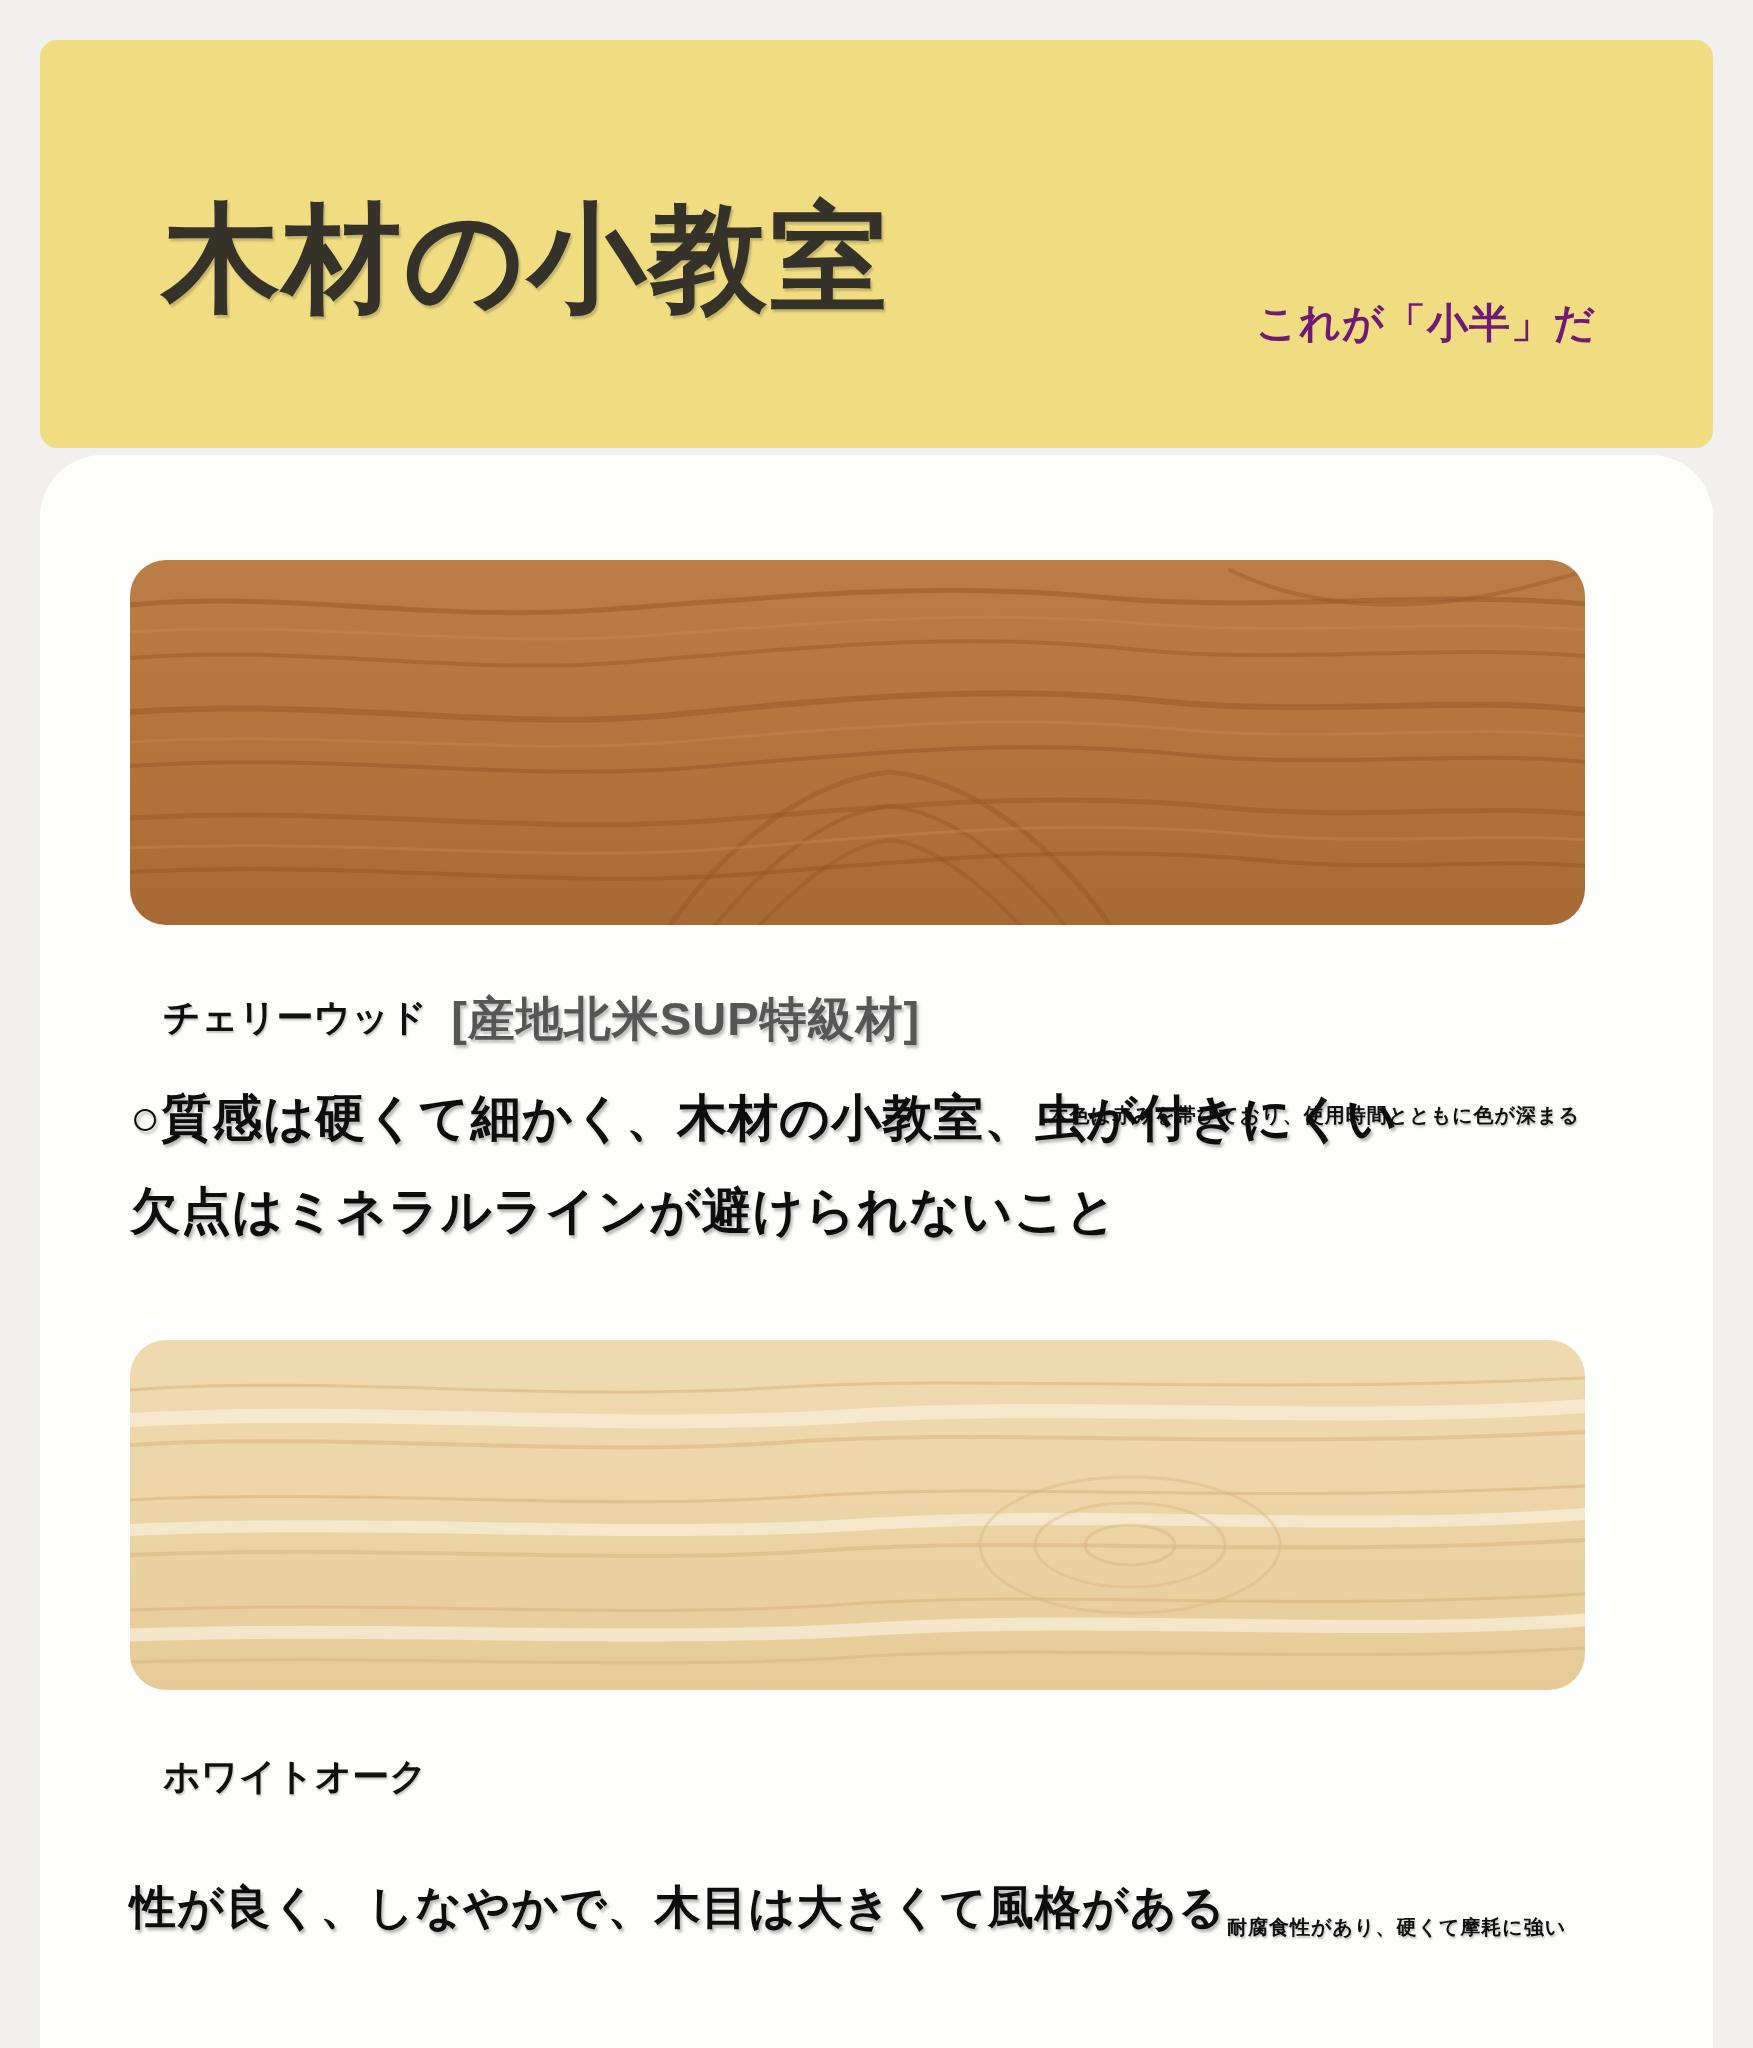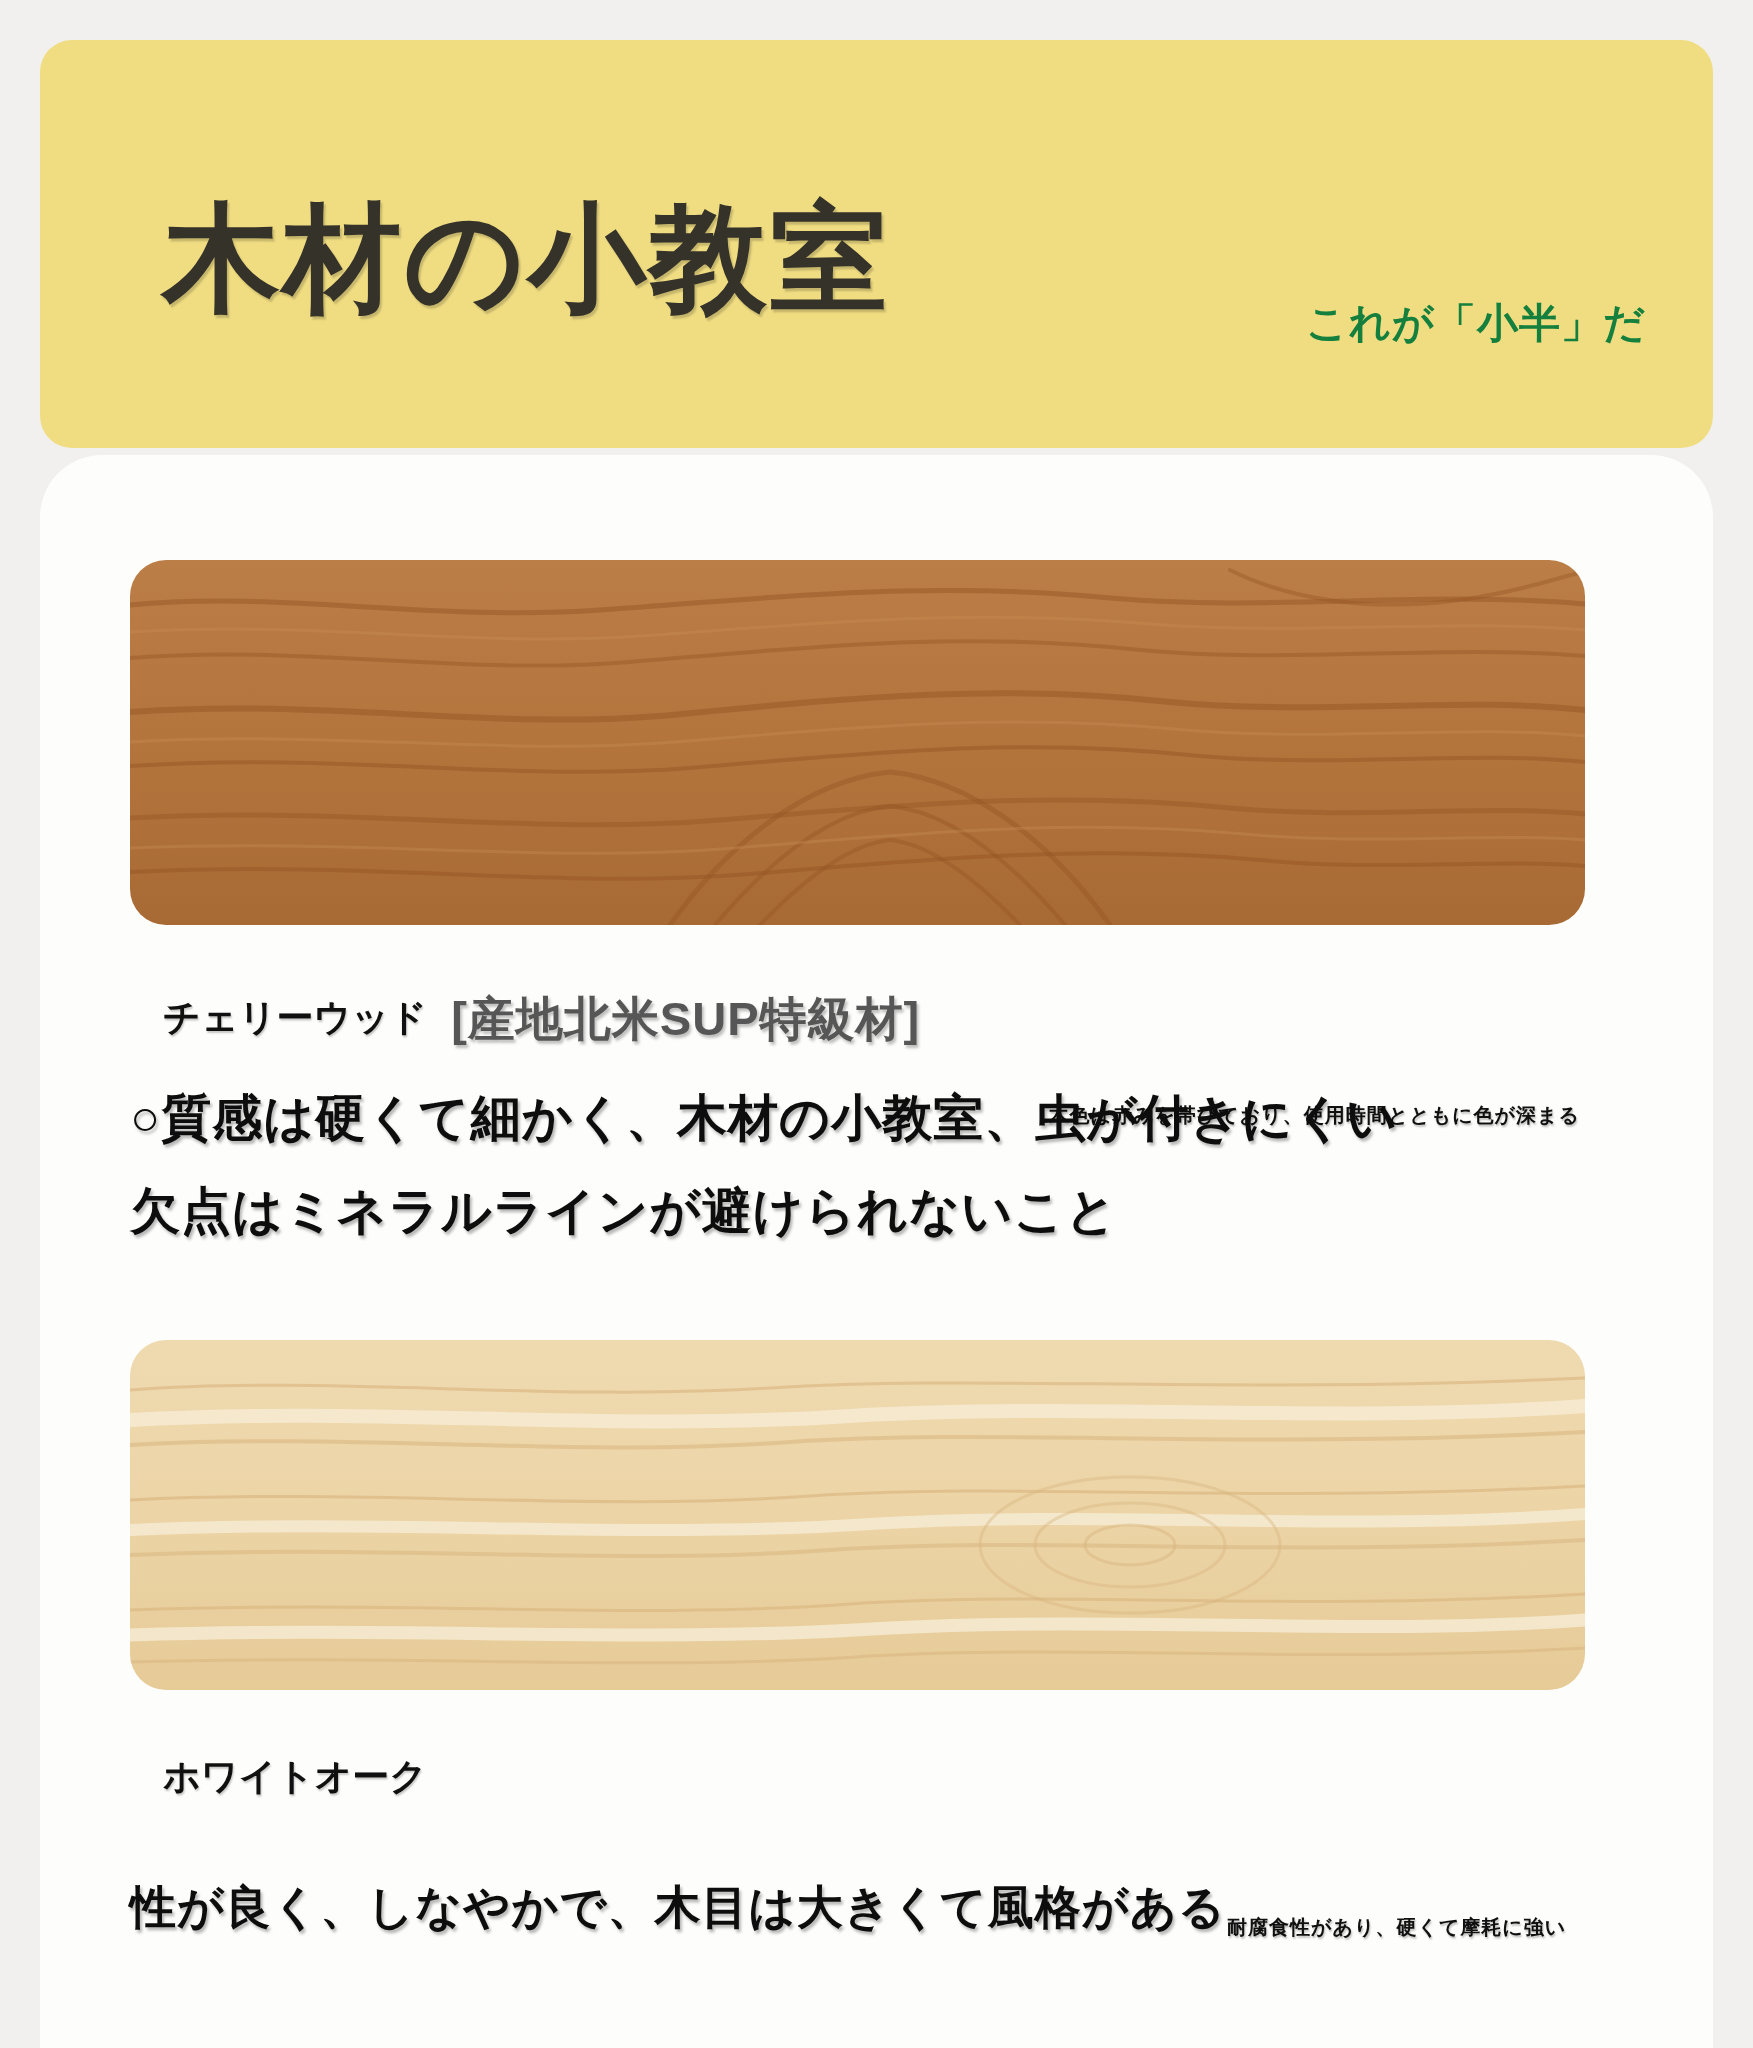--- a/index.html
+++ b/index.html
@@ -3,31 +3,31 @@
 <meta charset="utf-8">
 <style>
   html,body{margin:0;padding:0;}
   body{
     width:1753px;height:2048px;position:relative;overflow:hidden;
     background:#f1f0ee;
     font-family:"Liberation Sans","DejaVu Sans",sans-serif;
   }
   .header-card{
     position:absolute;left:40px;top:40px;width:1673px;height:408px;
-    border-radius:32px;background:#f0dd82;
+    border-radius:17px;background:#f0dd82;
   }
   .page-title{
     position:absolute;left:122px;top:140px;
     font-size:118px;font-weight:900;color:#35322a;letter-spacing:3px;
     text-shadow:2px 3px 2px rgba(0,0,0,0.18);
     white-space:nowrap;
   }
   .page-tagline{
-    position:absolute;left:1266px;top:256px;
-    font-size:41px;font-weight:900;color:#15803d;letter-spacing:1px;
+    position:absolute;left:1216px;top:256px;
+    font-size:41px;font-weight:900;color:#701a75;letter-spacing:1px;
     white-space:nowrap;
   }
   .content-card{
     position:absolute;left:40px;top:455px;width:1673px;height:1593px;
     background:#fdfdfc;border-radius:62px 62px 0 0;
   }
   .wood-sample{position:absolute;display:block;}
   .sample-cherry{left:130px;top:560px;}
   .sample-oak{left:130px;top:1340px;}
   .label-row{position:absolute;display:flex;align-items:flex-end;gap:24px;white-space:nowrap;}

